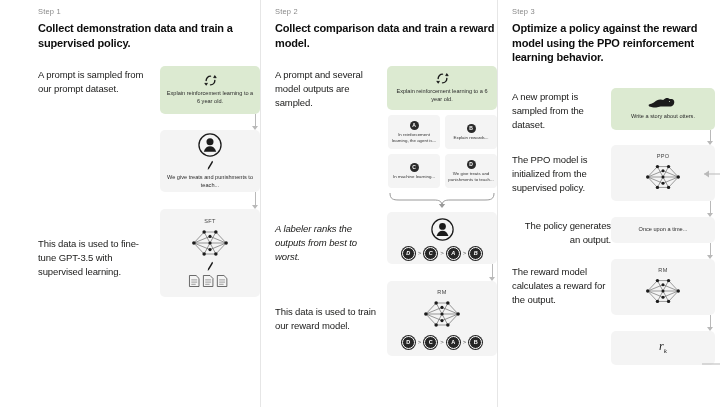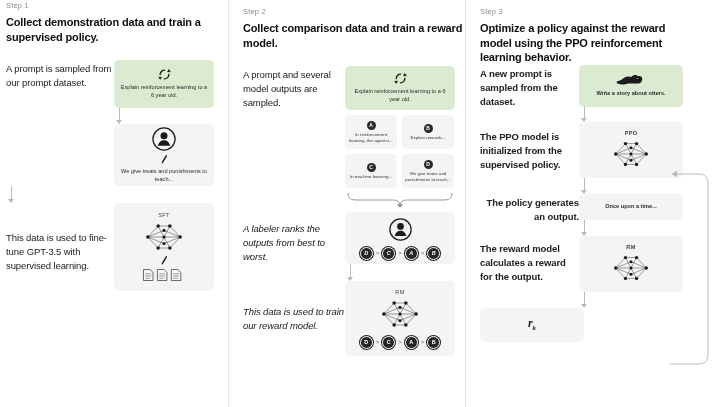--- a/index.html
+++ b/index.html
@@ -6,36 +6,36 @@
   body{
     width:720px;height:407px;
     background:#ffffff;
     font-family:"Liberation Sans", sans-serif;
     color:#1b1b1b;
     overflow:hidden;
   }
   .board{position:relative;width:720px;height:407px;display:flex;}
 
   .col{position:relative;box-sizing:border-box;}
-  .col1{width:228px;padding:1px 0 0 6px;}
+  .col1{width:228px;padding:7px 0 0 6px;margin-left:32px;}
   .col2{width:237px;padding:7px 0 0 14px;border-left:1px solid #e6e6e6;}
   .col3{width:218px;padding:7px 0 0 14px;border-left:1px solid #e6e6e6;}
 
   .step-label{font-size:7.5px;color:#8a8a8a;letter-spacing:.2px;margin-bottom:5px;}
   .step-title{font-size:11px;font-weight:bold;line-height:14.5px;color:#0d0d0d;letter-spacing:-.15px;}
 
   
   .rows{position:relative;margin-top:16px;}
   .row{display:flex;align-items:flex-start;}
   .cap{font-size:9.5px;line-height:14px;color:#20201f;letter-spacing:-.1px;}
   .c1 .cap{width:108px;padding-top:2px;}
   .c2 .cap{width:102px;padding-top:2px;}
   .c3 .cap{width:116px;padding-top:2px;}
 
-  .vis{flex:1;display:flex;flex-direction:column;align-items:flex-start;}
+  .vis{flex:1;display:flex;flex-direction:column;align-items:flex-end;}
 
   .box{
     background:#f4f4f4;border-radius:5px;
     display:flex;flex-direction:column;align-items:center;justify-content:center;
     box-sizing:border-box;
   }
   .box.green{background:#dcead1;}
   .boxtext{font-size:5.6px;line-height:7.6px;text-align:center;color:#2b2b2b;padding:0 5px;}
   .boxcap{font-size:5.6px;line-height:7.6px;text-align:center;color:#2b2b2b;margin-top:3px;padding:0 6px;}
   .tag{font-size:5.6px;color:#444;margin-bottom:2px;letter-spacing:.3px;}
@@ -255,21 +255,21 @@
             </div>
           </div>
           <div class="arrow">
               <div class="shaft" style="height:14px;"></div>
               <div class="head"></div>
             </div>
         </div>
       </div>
 
       <div class="row" style="margin-top:0;">
-        <div class="cap" style="padding-top:24px;font-style:italic;">This data is used to train our reward model.</div>
+        <div class="cap" style="padding-top:24px;">This data is used to train our reward model.</div>
         <div class="vis">
           <div class="box" style="width:110px;height:75px;">
             <div class="tag">RM</div>
             <span>
               <svg width="44" height="34" viewBox="0 0 60 46">
                 <g stroke="#3a3a3a" stroke-width="0.7" fill="none">
                   <path d="M8 23 L22 8 L38 8 L52 23 L38 38 L22 38 Z"></path>
                   <path d="M8 23 L30 14 L52 23 L30 32 Z"></path>
                   <path d="M22 8 L30 23 L38 38 M38 8 L30 23 L22 38"></path>
                   <path d="M8 23 L30 23 L52 23"></path>
@@ -300,21 +300,21 @@
         </div>
       </div>
 
     </div>
   </div>
 
   <div class="col col3">
     <div class="step-label">Step 3</div>
     <div class="step-title">Optimize a policy against the reward model using the PPO reinforcement learning behavior.</div>
 
-    <div class="rows c3" style="margin-top:0;font-weight:bold;">
+    <div class="rows c3" style="margin-top:23px;">
 
       <div class="row">
         <div class="cap">A new prompt is sampled from the dataset.</div>
         <div class="vis">
           <div class="box green" style="width:104px;height:42px;">
             <span>
               <svg width="30" height="14" viewBox="0 0 48 22">
                 <path d="M4 17c-1.6 0-3-1-3-2.4 0-1.3 1.1-2 2.4-2.2 2.6-.4 4.6-1.6 7-3.2 2.8-1.9 5.4-3.6 9.2-3.9 2-.2 3.3.3 4.6 1 1.1-.9 2-1.9 3.4-2.6 1.9-1 3.6-1 5.2-.3 1 .4 1.4 1.1 2.3 1.3 1.4.3 2.8-.3 4.1.2 1.4.5 2.2 1.7 2.6 3 .5 1.7.3 3.4-.5 4.9-1 1.9-2.9 3.1-5 3.6-2.1.5-4.2.3-6.3.2-3.3-.2-6.6-.3-9.9.1-2.4.3-4.6 1.1-7 1.3-2.1.2-4.2 0-6.3-.3-.9-.1-1.8-.4-2.8-.7z" fill="#1b1b1b"></path>
                 <circle cx="34.5" cy="8.5" r=".8" fill="#dcead1"></circle>
               </svg>

